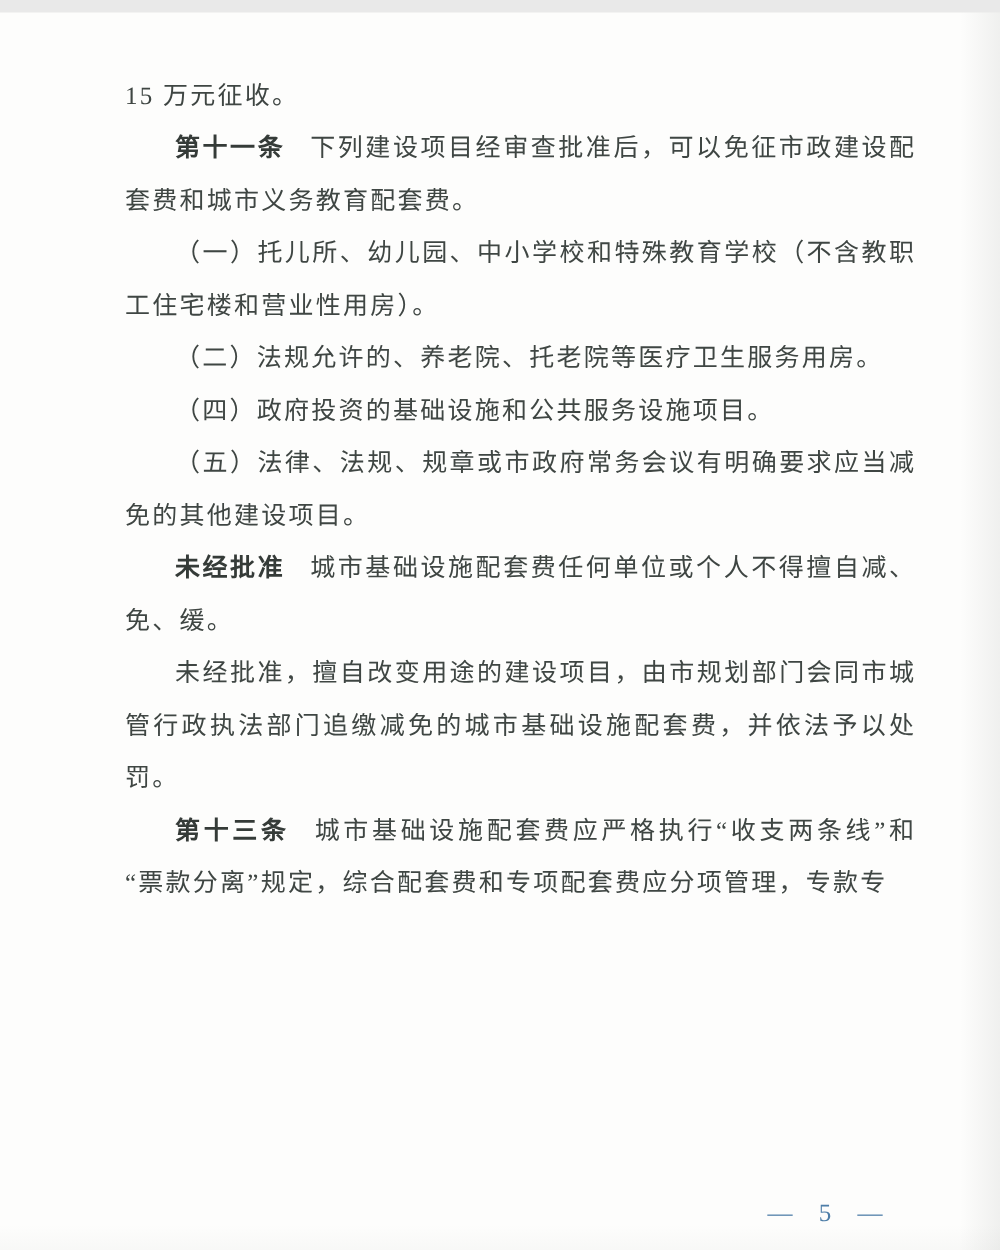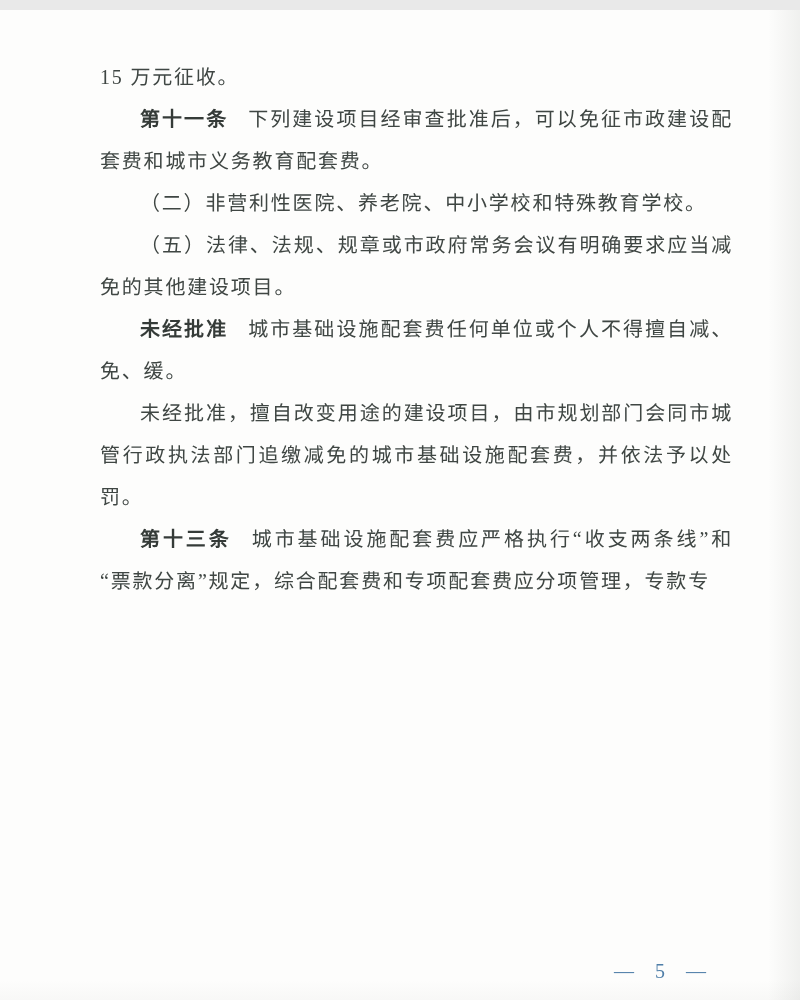--- a/index.html
+++ b/index.html
@@ -51,24 +51,26 @@
 <body>
 
 <div class="page">
   <div class="content">
 
     <p class="no-indent"><span>15 万元征收。</span></p>
 
 
     <p><b class="article-label">第十一条</b><span>下列建设项目经审查批准后，可以免征市政建设配套费和城市义务教育配套费。</span></p>
 
+    <p><span>（一）托儿所、幼儿园、中小学校和特殊教育学校（不含教职工住宅楼和营业性用房）。</span></p>
 
-    <p><span>（二）非营利性医院、养老院、中小学校和特殊教育学校。</span></p>
+    <p><span>（二）法规允许的、养老院、托老院等医疗卫生服务用房。</span></p>
 
 
+    <p><span>（四）政府投资的基础设施和公共服务设施项目。</span></p>
 
     <p><span>（五）法律、法规、规章或市政府常务会议有明确要求应当减免的其他建设项目。</span></p>
 
     <p><b class="article-label">未经批准</b><span>城市基础设施配套费任何单位或个人不得擅自减、免、缓。</span></p>
 
 
     <p><span>未经批准，擅自改变用途的建设项目，由市规划部门会同市城管行政执法部门追缴减免的城市基础设施配套费，并依法予以处罚。</span></p>
 
     <p><b class="article-label">第十三条</b><span>城市基础设施配套费应严格执行“收支两条线”和“票款分离”规定，综合配套费和专项配套费应分项管理，专款专</span></p>
 

